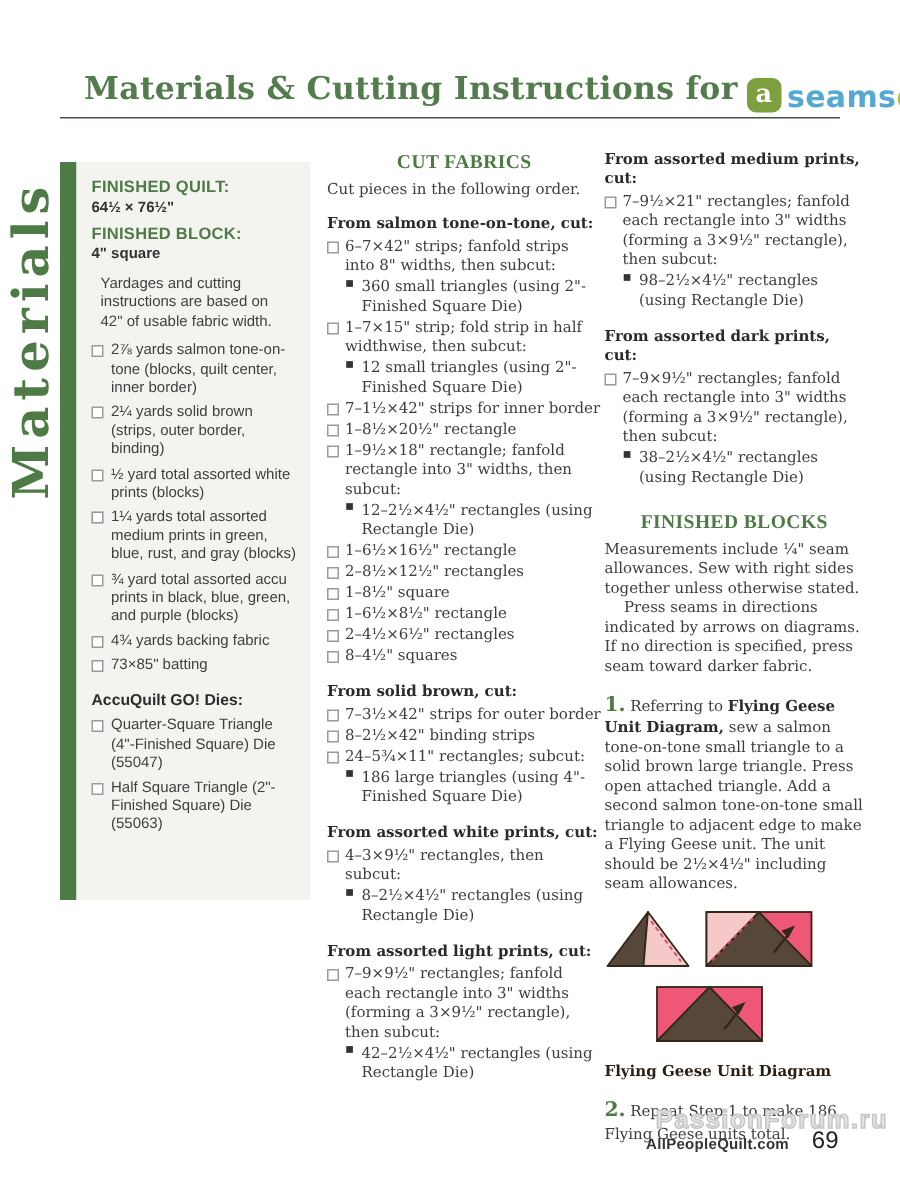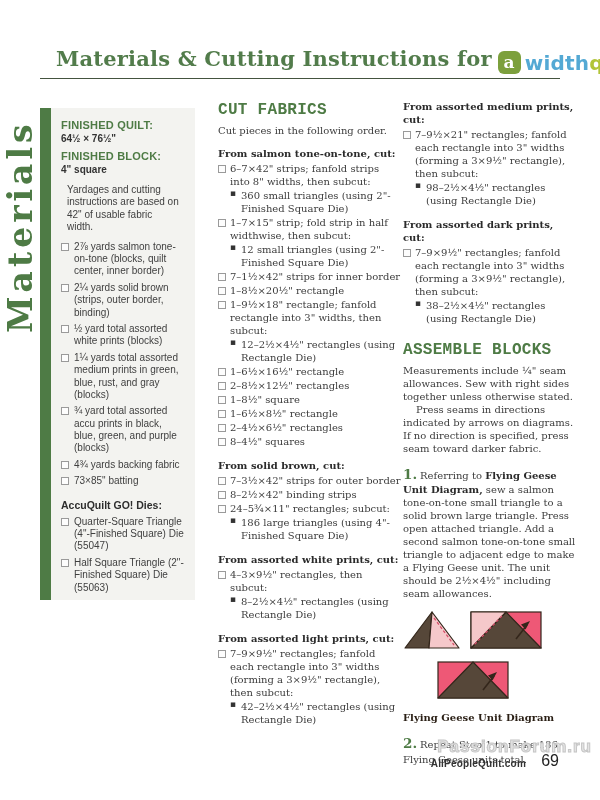--- a/index.html
+++ b/index.html
@@ -21,39 +21,39 @@
   .hdr-rule{position:absolute;left:40px;right:40px;top:78px;height:0;
     border-top:1.6px solid #44543f;}
 
   
   .vert-label{position:absolute;left:2px;top:108px;height:238px;width:38px;
     writing-mode:vertical-rl;transform:rotate(180deg);text-align:center;
     font-family:"DejaVu Serif",serif;font-weight:bold;font-size:33px;letter-spacing:4px;
     color:var(--stripe_green,#4e7b45);line-height:38px;}
   .stripe{position:absolute;left:40px;top:108px;width:11px;height:492px;
     background:var(--stripe_green,#4e7b45);}
-  .mat-box{position:absolute;left:51px;top:108px;width:144px;height:492px;
+  .mat-box{position:absolute;left:51px;top:108px;width:156px;height:492px;
     box-sizing:border-box;padding:11px 9px 8px 10px;background:var(--box_bg,#f3f3f0);
     font-family:"Liberation Sans",sans-serif;font-size:10px;line-height:1.24;color:#3f3f3f;
     overflow:hidden;}
   .g-head{color:var(--heading_green,#4e7b45);font-weight:bold;font-size:11px;letter-spacing:.2px;}
   .g-val{font-weight:bold;color:#333;margin-bottom:5px;}
   .box-intro{margin:8px 6px 7px;}
   .m-item{position:relative;padding-left:13px;margin-bottom:4px;}
   .cb{display:inline-block;width:6px;height:6px;border:1px solid #9a9a9a;background:#fdfdfd;}
   .m-item > .cb{position:absolute;left:0;top:2px;}
   .dies-head{font-weight:bold;color:#2d2d2d;margin:11px 0 4px;font-size:10.5px;}
 
   
   .col{position:absolute;top:100px;font-family:"DejaVu Serif",serif;font-size:10px;
     line-height:1.3;color:#3c3c3c;}
   .col-mid{left:218px;width:183px;}
   .col-right{left:403px;width:173px;}
-  .sec-h{font-family:Liberation Mono, monospace;color:var(--heading_green,#4e7b45);
-    font-size:16px;font-weight:bold;margin:0 0 3px;letter-spacing:.3px;}
+  .sec-h{font-family:Liberation Serif, serif;color:var(--heading_green,#4e7b45);
+    font-size:13px;font-weight:bold;margin:0 0 3px;letter-spacing:.3px;text-align:center;}
   .sec-h.assemble{margin-top:15px;}
   .intro{margin:0 0 10px;}
   .cut-section{margin-bottom:11px;}
   .sec-title{font-weight:bold;color:#2b2b2b;margin:0 0 2px;}
   .ci{position:relative;padding-left:12px;margin-bottom:1px;}
   .ci > .cb{position:absolute;left:0;top:3px;}
   .bi{position:relative;padding-left:23px;margin-bottom:1px;}
   .bi > .bu{position:absolute;left:12px;top:-1px;font-size:9px;color:#333;
     font-family:"DejaVu Sans",sans-serif;}
   .body-p{margin:0;}
@@ -78,21 +78,21 @@
 </style>
 </head>
 <body>
 
 <div class="page">
 
   <h1 class="hdr-title"><span>Materials &amp; Cutting Instructions for</span><span class="logo">
         <span class="badge">
           <span>a</span>
         </span>
-        <span class="accu">width</span>
+        <span class="accu">seams</span>
         <span class="quilt">quilt</span>
       </span></h1>
   <div class="hdr-rule"></div>
 
   <div class="vert-label">Materials</div>
   <div class="stripe"></div>
 
   <aside class="mat-box">
     <div class="g-head">FINISHED QUILT:</div>
     <div class="g-val">64½ × 76½"</div>
@@ -164,21 +164,21 @@
       <div class="ci"><span class="cb"></span><span>7–9½×21" rectangles; fanfold each rectangle into 3" widths (forming a 3×9½" rectangle), then subcut:</span></div>
       <div class="bi"><span class="bu">▪</span><span>98–2½×4½" rectangles (using Rectangle Die)</span></div>
     </div>
 
     <div class="cut-section">
       <div class="sec-title">From assorted dark prints, cut:</div>
       <div class="ci"><span class="cb"></span><span>7–9×9½" rectangles; fanfold each rectangle into 3" widths (forming a 3×9½" rectangle), then subcut:</span></div>
       <div class="bi"><span class="bu">▪</span><span>38–2½×4½" rectangles (using Rectangle Die)</span></div>
     </div>
 
-    <h2 class="sec-h assemble">ASSEMBLE BLOCKS</h2>
+    <h2 class="sec-h assemble">FINISHED BLOCKS</h2>
     <p class="body-p">Measurements include ¼" seam allowances. Sew with right sides together unless otherwise stated.</p>
     <p class="indent-p">Press seams in directions indicated by arrows on diagrams. If no direction is specified, press seam toward darker fabric.</p>
 
     <p class="step"><span class="stepnum">1.</span><span>Referring to </span><b>Flying Geese Unit Diagram,</b><span> sew a salmon tone-on-tone small triangle to a solid brown large triangle. Press open attached triangle. Add a second salmon tone-on-tone small triangle to adjacent edge to make a Flying Geese unit. The unit should be 2½×4½" including seam allowances.</span></p>
 
     <figure class="diag">
       <svg width="142" height="94" viewBox="0 0 142 94">
 
         <g transform="translate(2,3)">
           <polygon points="0,36 27,0 24,36" fill="var(--diag_brown,#564739)" stroke="var(--diag_outline,#33261b)" stroke-width="1.2" stroke-linejoin="round"></polygon>

